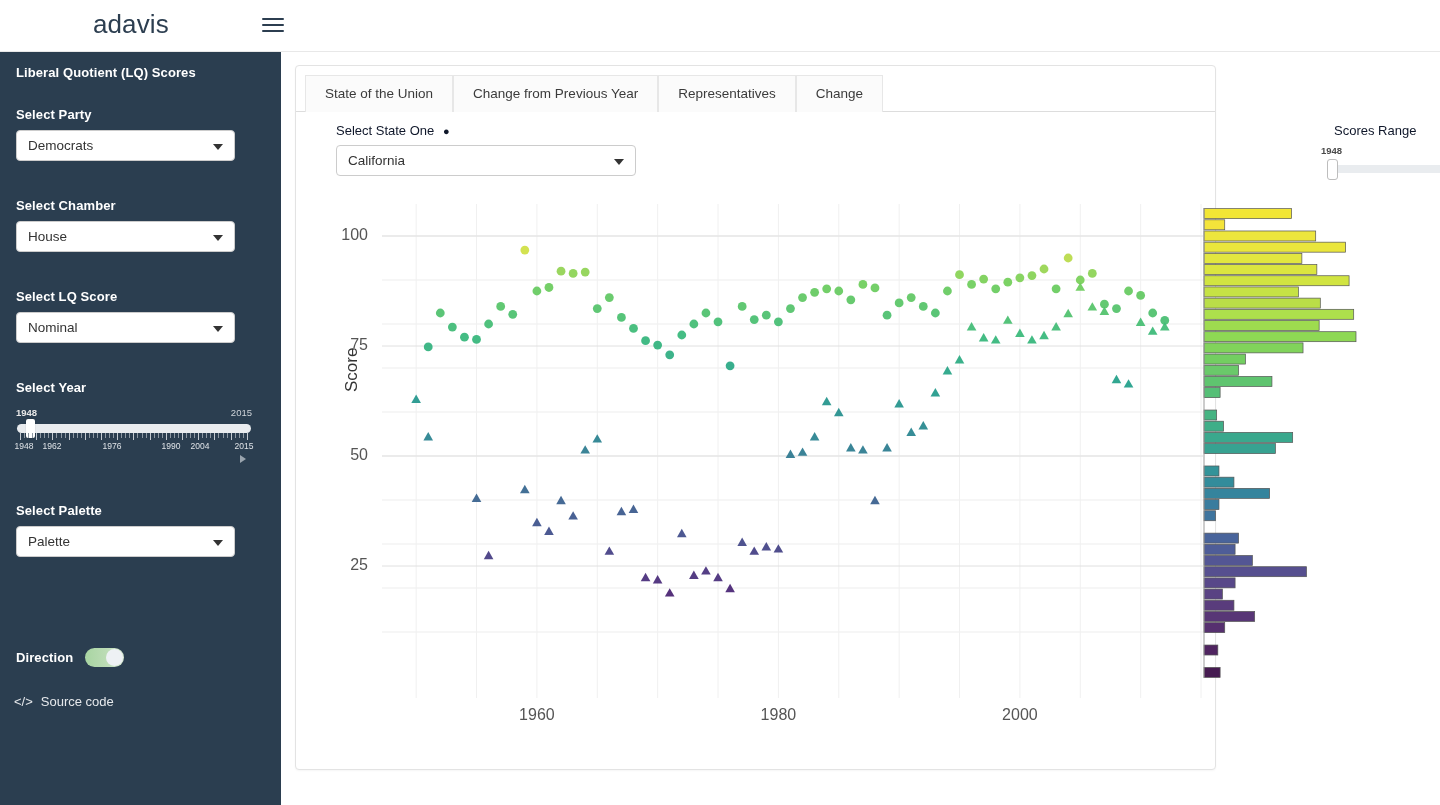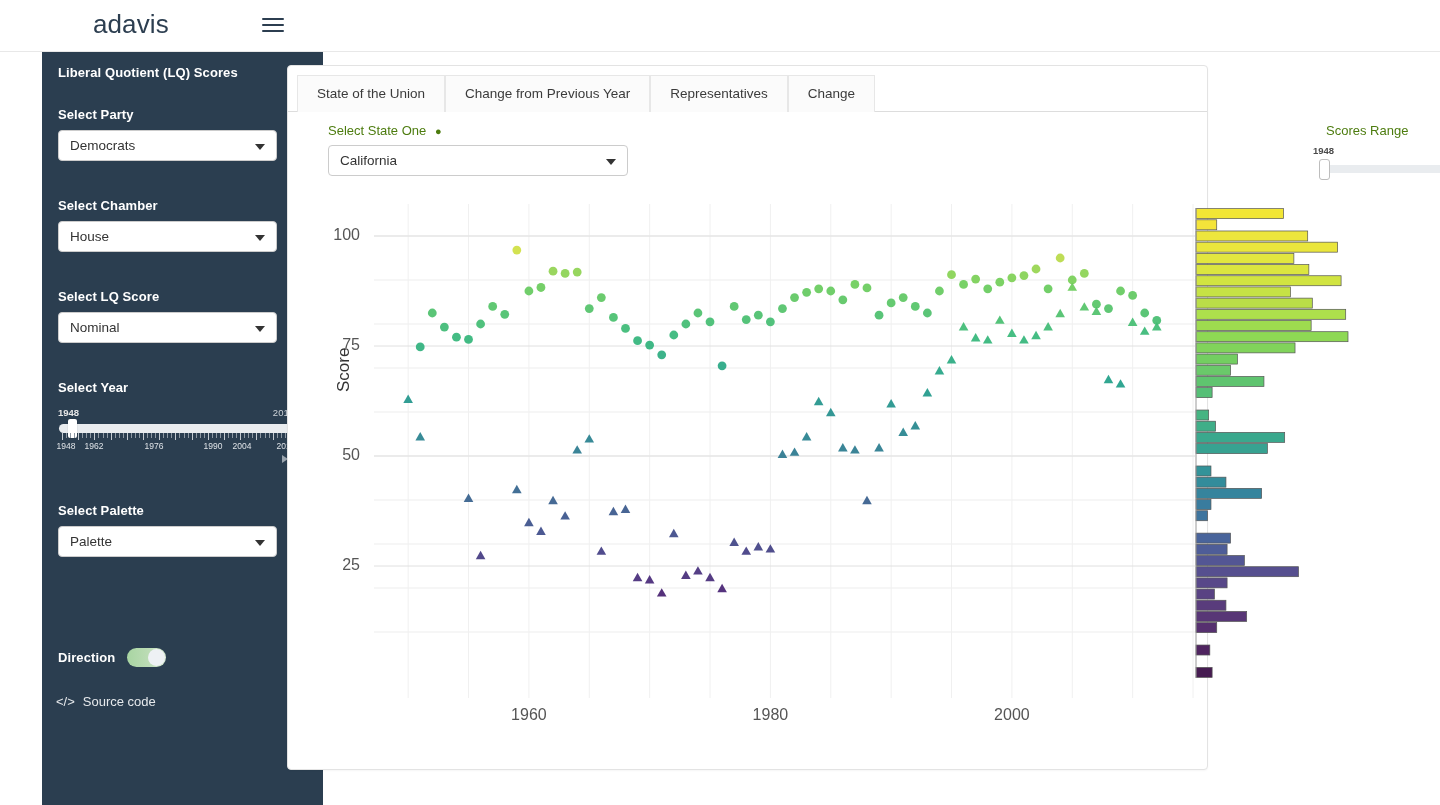--- a/index.html
+++ b/index.html
@@ -27,21 +27,20 @@
     width: 22px; height: 22px; cursor: pointer;
     display: flex; flex-direction: column; justify-content: center; gap: 4px;
   }
   #hamburger i { display:block; height: 2px; background: #2c3e50; border-radius: 1px; }
 
   
   #sidebar {
     position: absolute; left: 0; top: 52px; width: 281px; height: 753px;
     background: #2b3e50; color: #ffffff;
     padding: 4px;
-    margin-left: 42px;
   }
   .sb-title {
     position:absolute; left: 16px; top: 13px;
     font-size: 13px; font-weight: 700; color:#fff; letter-spacing:.1px;
   }
   .sb-label {
     font-size: 13px; font-weight: 700; color: #ffffff; letter-spacing: .1px;
   }
   .sb-group { position: absolute; left: 16px; width: 220px; }
   .select-box {
@@ -96,21 +95,21 @@
     border-radius: 50%; background: #eef1f4;
   }
   .src-row {
     position:absolute; left: 14px; top: 642px; display:flex; align-items:center; gap: 8px;
     font-size: 13px; color: #e6e9ec; cursor: pointer;
   }
   .src-row .code-ico { font-size: 13px; color: #e6e9ec; }
 
   
   #main {
-    position: absolute; left: 287px; top: 65px; width: 921px; height: 705px;
+    position: absolute; left: 295px; top: 65px; width: 921px; height: 705px;
     background: #ffffff; border: 1px solid #e3e3e3; border-radius: 4px;
     box-shadow: 0 1px 2px rgba(0,0,0,.04);
   }
   
   #tabs {
     position: absolute; left: 0; top: 0; width: 100%; height: 46px;
     border-bottom: 1px solid #dddddd;
     display: flex; align-items: flex-end; padding-left: 9px;
   }
   .tab {
@@ -119,21 +118,21 @@
     line-height: 17px; white-space: nowrap;
   }
   .tab.inactive { border-color: #e7e7e7; background: #fbfbfb; color: #3b3b3b; }
   .tab.active {
     background: #ffffff; border-color: #dddddd; border-bottom: 1px solid #ffffff;
     color: #2a2a2a;
   }
 
   
   .ctl { position: absolute; }
-  .ctl-label { font-size: 13px; color: #4d7c0f; margin-bottom: 7px; }
+  .ctl-label { font-size: 13px; color: #0f172a; margin-bottom: 7px; }
   .ctl-select {
     height: 31px; background: #ffffff; border: 1px solid #cccccc; border-radius: 4px;
     display: flex; align-items: center; padding-left: 11px; position: relative; cursor: pointer;
   }
   .ctl-select .val { font-size: 13.5px; color: #333; }
 
   
   .rslider { position: absolute; left: 1025px; top: 57px; width: 320px; }
   .rslider .edge { position: absolute; top: 22px; font-size: 9.5px; font-weight: 700; color: #4a4a4a; }
   .rslider .edge.l { left: 0; }

